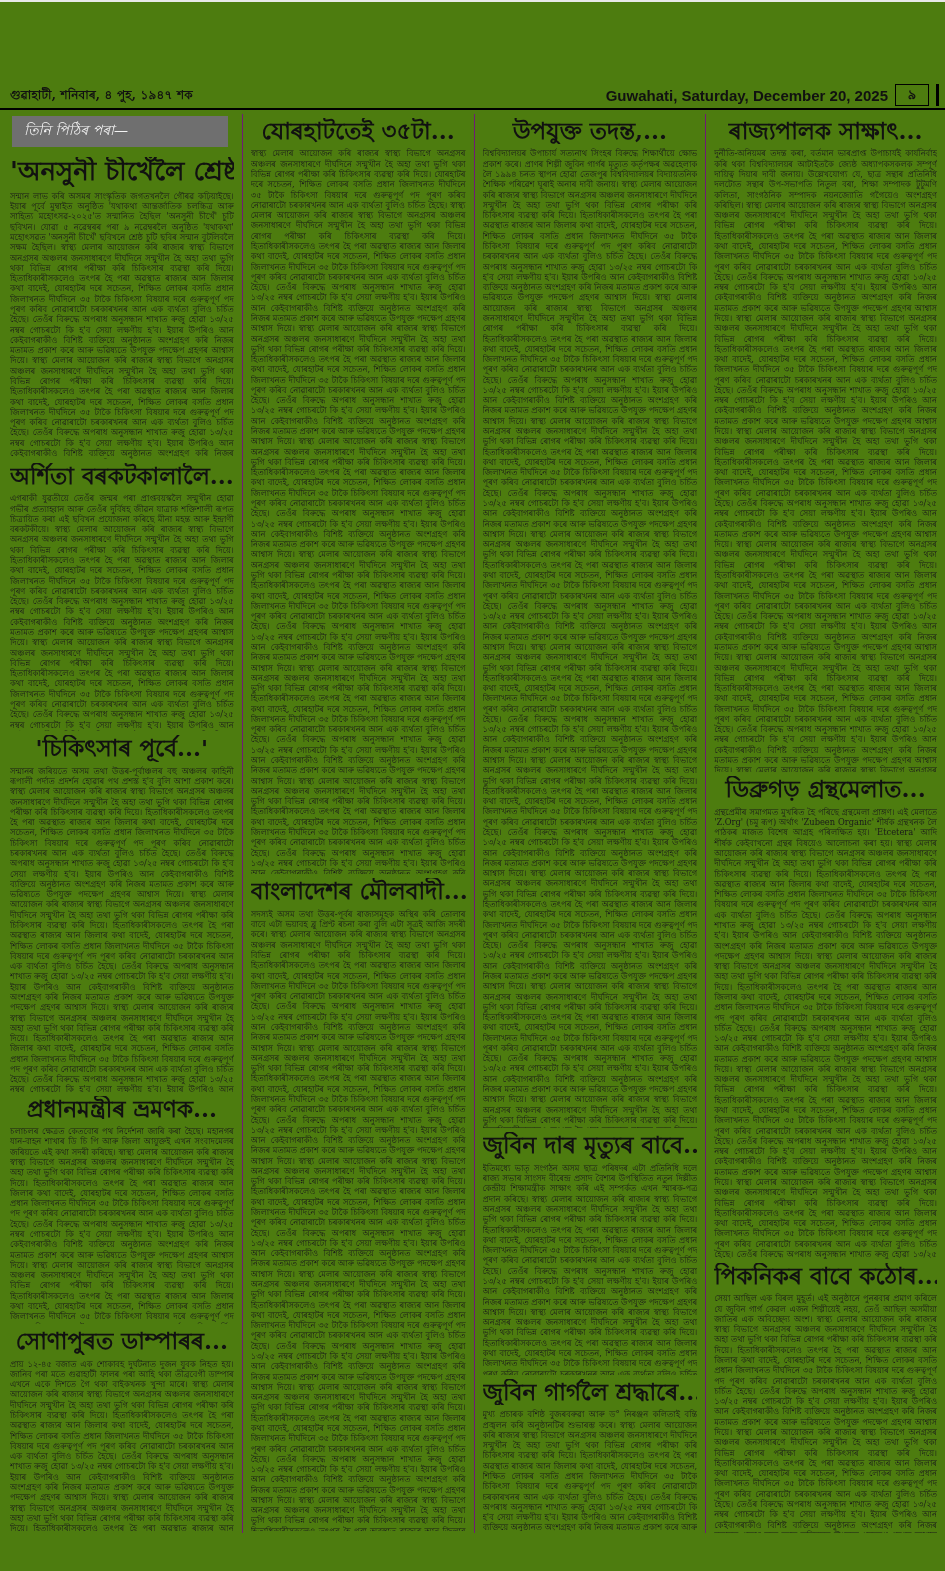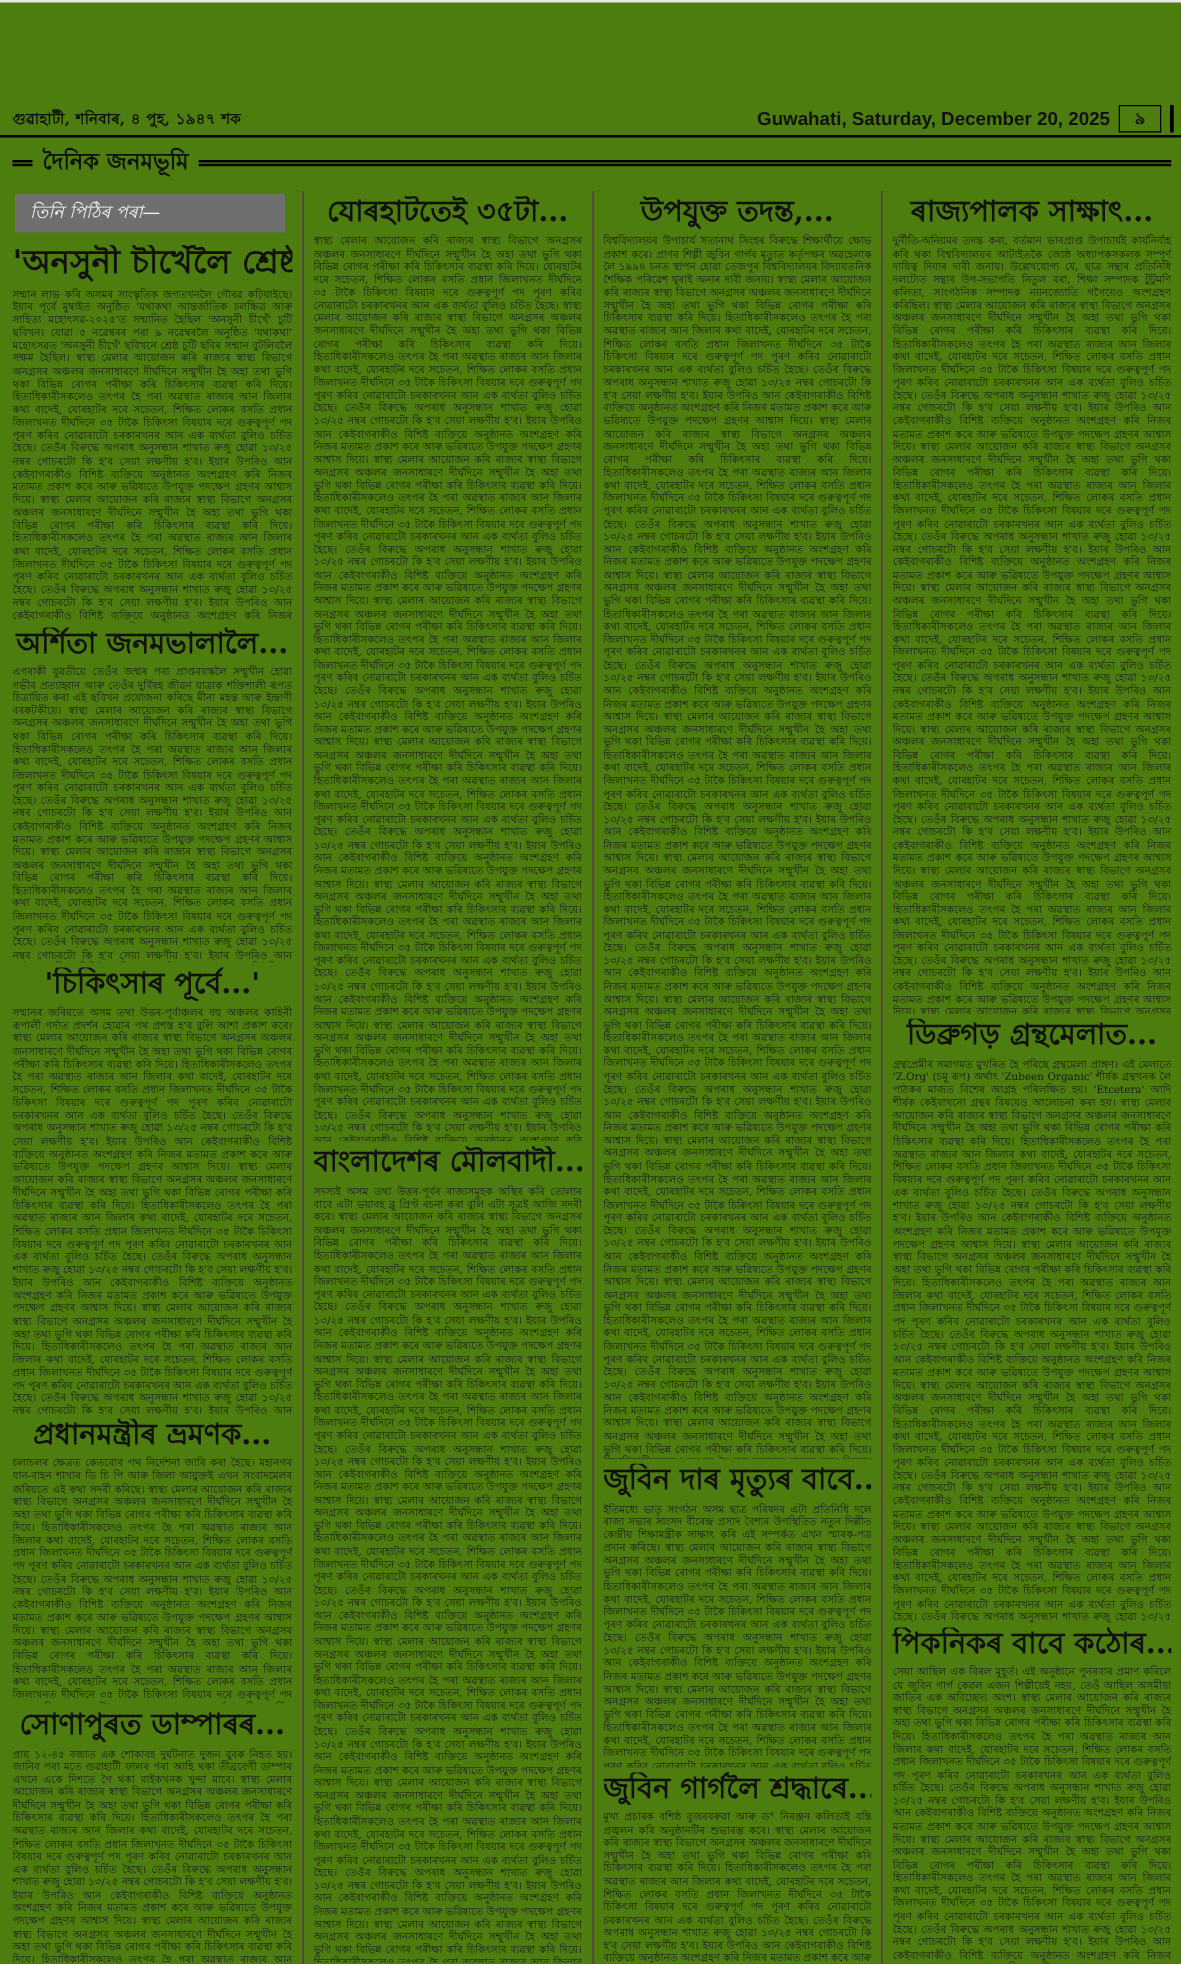--- a/index.html
+++ b/index.html
@@ -48,33 +48,28 @@
 
   <div class="hdr">
     <div class="hdr-left">গুৱাহাটী, শনিবাৰ, ৪ পুহ, ১৯৪৭ শক</div>
     <div class="hdr-right">
       <div class="hdr-date-en">Guwahati, Saturday, December 20, 2025</div>
       <div class="pagenum-box">৯</div>
       <div class="hdr-tick"></div>
     </div>
   </div>
 
-  <div class="masthead">
-    <div class="mast-bar short"></div>
-    <div class="mast-title">দৈনিক জনমভূমি</div>
-    <div class="mast-bar long"></div>
-  </div>
 
   <div class="cols">
 
     <div class="col">
       <div class="section-label">তিনি পিঠিৰ পৰা—</div>
       <div class="article-headline xl">'অনসুনী চীখেঁলৈ শ্ৰেষ্ঠ...'</div>
       <div class="article-body" style="height:268px">সন্মান লাভ কৰি অসমৰ সাংস্কৃতিক জগতখনলৈ গৌৰৱ কঢ়িয়াইছে। ইয়াৰ পূৰ্বে মুম্বাইত অনুষ্ঠিত 'যথাকথা আন্তৰ্জাতিক চলচ্চিত্ৰ আৰু সাহিত্য মহোৎসৱ-২০২৫'ত সন্মানিত হৈছিল 'অনসুনী চীখেঁ' চুটি ছবিখন। যোৱা ৫ নৱেম্বৰৰ পৰা ৯ নৱেম্বৰলৈ অনুষ্ঠিত 'যথাকথা' মহোৎসৱত 'অনসুনী চীখেঁ' ছবিখনে শ্ৰেষ্ঠ চুটি ছবিৰ সন্মান বুটলিবলৈ সক্ষম হৈছিল। স্বাস্থ্য মেলাৰ আয়োজন কৰি ৰাজ্যৰ স্বাস্থ্য বিভাগে অনগ্ৰসৰ অঞ্চলৰ জনসাধাৰণে দীৰ্ঘদিনে সন্মুখীন হৈ অহা তথা ভুগি থকা বিভিন্ন ৰোগৰ পৰীক্ষা কৰি চিকিৎসাৰ ব্যৱস্থা কৰি দিয়ে। হিতাধিকাৰীসকলেও তৎপৰ হৈ পৰা অৱস্থাত ৰাজ্যৰ আন জিলাৰ কথা বাদেই, যোৰহাটৰ দৰে সচেতন, শিক্ষিত লোকৰ বসতি প্ৰধান জিলাখনত দীৰ্ঘদিনে ৩৫ টাকৈ চিকিৎসা বিষয়াৰ দৰে গুৰুত্বপূৰ্ণ পদ পূৰণ কৰিব নোৱাৰাটো চৰকাৰখনৰ আন এক ব্যৰ্থতা বুলিও চৰ্চিত হৈছে। তেওঁৰ বিৰুদ্ধে অপৰাধ অনুসন্ধান শাখাত ৰুজু হোৱা ১৩/২৫ নম্বৰ গোচৰটো কি হ'ব সেয়া লক্ষণীয় হ'ব। ইয়াৰ উপৰিও আন কেইবাগৰাকীও বিশিষ্ট ব্যক্তিয়ে অনুষ্ঠানত অংশগ্ৰহণ কৰি নিজৰ মতামত প্ৰকাশ কৰে আৰু ভৱিষ্যতে উপযুক্ত পদক্ষেপ গ্ৰহণৰ আশ্বাস দিয়ে। স্বাস্থ্য মেলাৰ আয়োজন কৰি ৰাজ্যৰ স্বাস্থ্য বিভাগে অনগ্ৰসৰ অঞ্চলৰ জনসাধাৰণে দীৰ্ঘদিনে সন্মুখীন হৈ অহা তথা ভুগি থকা বিভিন্ন ৰোগৰ পৰীক্ষা কৰি চিকিৎসাৰ ব্যৱস্থা কৰি দিয়ে। হিতাধিকাৰীসকলেও তৎপৰ হৈ পৰা অৱস্থাত ৰাজ্যৰ আন জিলাৰ কথা বাদেই, যোৰহাটৰ দৰে সচেতন, শিক্ষিত লোকৰ বসতি প্ৰধান জিলাখনত দীৰ্ঘদিনে ৩৫ টাকৈ চিকিৎসা বিষয়াৰ দৰে গুৰুত্বপূৰ্ণ পদ পূৰণ কৰিব নোৱাৰাটো চৰকাৰখনৰ আন এক ব্যৰ্থতা বুলিও চৰ্চিত হৈছে। তেওঁৰ বিৰুদ্ধে অপৰাধ অনুসন্ধান শাখাত ৰুজু হোৱা ১৩/২৫ নম্বৰ গোচৰটো কি হ'ব সেয়া লক্ষণীয় হ'ব। ইয়াৰ উপৰিও আন কেইবাগৰাকীও বিশিষ্ট ব্যক্তিয়ে অনুষ্ঠানত অংশগ্ৰহণ কৰি নিজৰ মতামত প্ৰকাশ কৰে আৰু ভৱিষ্যতে উপযুক্ত পদক্ষেপ গ্ৰহণৰ আশ্বাস দিয়ে। স্বাস্থ্য মেলাৰ আয়োজন কৰি ৰাজ্যৰ স্বাস্থ্য বিভাগে অনগ্ৰসৰ অঞ্চলৰ জনসাধাৰণে দীৰ্ঘদিনে সন্মুখীন হৈ অহা তথা ভুগি থকা বিভিন্ন ৰোগৰ পৰীক্ষা কৰি চিকিৎসাৰ ব্যৱস্থা কৰি দিয়ে। হিতাধিকাৰীসকলেও তৎপৰ হৈ পৰা অৱস্থাত ৰাজ্যৰ আন জিলাৰ কথা বাদেই, যোৰহাটৰ দৰে সচেতন, শিক্ষিত লোকৰ বসতি প্ৰধান জিলাখনত দীৰ্ঘদিনে ৩৫ টাকৈ চিকিৎসা বিষয়াৰ দৰে গুৰুত্বপূৰ্ণ পদ পূৰণ কৰিব নোৱাৰাটো চৰকাৰখনৰ আন এক ব্যৰ্থতা বুলিও চৰ্চিত হৈছে। তেওঁৰ বিৰুদ্ধে অপৰাধ অনুসন্ধান শাখাত ৰুজু হোৱা ১৩/২৫ নম্বৰ গোচৰটো কি হ'ব সেয়া লক্ষণীয় হ'ব। ইয়াৰ উপৰিও আন কেইবাগৰাকীও বিশিষ্ট ব্যক্তিয়ে অনুষ্ঠানত অংশগ্ৰহণ কৰি নিজৰ মতামত প্ৰকাশ কৰে আৰু ভৱিষ্যতে উপযুক্ত পদক্ষেপ গ্ৰহণৰ আশ্বাস দিয়ে। </div>
-      <div class="article-headline">অৰ্শিতা জনমভালালৈ...</div>
+      <div class="article-headline">অৰ্শিতা বৰকটকালালৈ...</div>
       <div class="article-body" style="height:238px">এগৰাকী যুৱতীয়ে তেওঁৰ জন্মৰ পৰা প্ৰাপ্তবয়স্কলৈ সন্মুখীন হোৱা গভীৰ প্ৰত্যাহ্বান আৰু তেওঁৰ দুৰ্বিষহ জীৱন যাত্ৰাক শক্তিশালী ৰূপত চিত্ৰায়িত কৰা এই ছবিখন প্ৰযোজনা কৰিছে মীনা মহন্ত আৰু ইন্দ্ৰাণী বৰকটকীয়ে। স্বাস্থ্য মেলাৰ আয়োজন কৰি ৰাজ্যৰ স্বাস্থ্য বিভাগে অনগ্ৰসৰ অঞ্চলৰ জনসাধাৰণে দীৰ্ঘদিনে সন্মুখীন হৈ অহা তথা ভুগি থকা বিভিন্ন ৰোগৰ পৰীক্ষা কৰি চিকিৎসাৰ ব্যৱস্থা কৰি দিয়ে। হিতাধিকাৰীসকলেও তৎপৰ হৈ পৰা অৱস্থাত ৰাজ্যৰ আন জিলাৰ কথা বাদেই, যোৰহাটৰ দৰে সচেতন, শিক্ষিত লোকৰ বসতি প্ৰধান জিলাখনত দীৰ্ঘদিনে ৩৫ টাকৈ চিকিৎসা বিষয়াৰ দৰে গুৰুত্বপূৰ্ণ পদ পূৰণ কৰিব নোৱাৰাটো চৰকাৰখনৰ আন এক ব্যৰ্থতা বুলিও চৰ্চিত হৈছে। তেওঁৰ বিৰুদ্ধে অপৰাধ অনুসন্ধান শাখাত ৰুজু হোৱা ১৩/২৫ নম্বৰ গোচৰটো কি হ'ব সেয়া লক্ষণীয় হ'ব। ইয়াৰ উপৰিও আন কেইবাগৰাকীও বিশিষ্ট ব্যক্তিয়ে অনুষ্ঠানত অংশগ্ৰহণ কৰি নিজৰ মতামত প্ৰকাশ কৰে আৰু ভৱিষ্যতে উপযুক্ত পদক্ষেপ গ্ৰহণৰ আশ্বাস দিয়ে। স্বাস্থ্য মেলাৰ আয়োজন কৰি ৰাজ্যৰ স্বাস্থ্য বিভাগে অনগ্ৰসৰ অঞ্চলৰ জনসাধাৰণে দীৰ্ঘদিনে সন্মুখীন হৈ অহা তথা ভুগি থকা বিভিন্ন ৰোগৰ পৰীক্ষা কৰি চিকিৎসাৰ ব্যৱস্থা কৰি দিয়ে। হিতাধিকাৰীসকলেও তৎপৰ হৈ পৰা অৱস্থাত ৰাজ্যৰ আন জিলাৰ কথা বাদেই, যোৰহাটৰ দৰে সচেতন, শিক্ষিত লোকৰ বসতি প্ৰধান জিলাখনত দীৰ্ঘদিনে ৩৫ টাকৈ চিকিৎসা বিষয়াৰ দৰে গুৰুত্বপূৰ্ণ পদ পূৰণ কৰিব নোৱাৰাটো চৰকাৰখনৰ আন এক ব্যৰ্থতা বুলিও চৰ্চিত হৈছে। তেওঁৰ বিৰুদ্ধে অপৰাধ অনুসন্ধান শাখাত ৰুজু হোৱা ১৩/২৫ নম্বৰ গোচৰটো কি হ'ব সেয়া লক্ষণীয় হ'ব। ইয়াৰ উপৰিও আন কেইবাগৰাকীও বিশিষ্ট ব্যক্তিয়ে অনুষ্ঠানত অংশগ্ৰহণ কৰি নিজৰ মতামত প্ৰকাশ কৰে আৰু ভৱিষ্যতে উপযুক্ত পদক্ষেপ গ্ৰহণৰ আশ্বাস দিয়ে। স্বাস্থ্য মেলাৰ আয়োজন কৰি ৰাজ্যৰ স্বাস্থ্য বিভাগে অনগ্ৰসৰ অঞ্চলৰ জনসাধাৰণে দীৰ্ঘদিনে সন্মুখীন হৈ অহা তথা ভুগি থকা বিভিন্ন ৰোগৰ পৰীক্ষা কৰি চিকিৎসাৰ ব্যৱস্থা কৰি দিয়ে। হিতাধিকাৰীসকলেও তৎপৰ হৈ পৰা অৱস্থাত ৰাজ্যৰ আন জিলাৰ কথা বাদেই, যোৰহাটৰ দৰে সচেতন, শিক্ষিত লোকৰ বসতি প্ৰধান জিলাখনত দীৰ্ঘদিনে ৩৫ টাকৈ চিকিৎসা বিষয়াৰ দৰে গুৰুত্বপূৰ্ণ পদ পূৰণ কৰিব নোৱাৰাটো চৰকাৰখনৰ আন এক ব্যৰ্থতা বুলিও চৰ্চিত হৈছে। তেওঁৰ বিৰুদ্ধে অপৰাধ অনুসন্ধান শাখাত ৰুজু হোৱা ১৩/২৫ নম্বৰ গোচৰটো কি হ'ব সেয়া লক্ষণীয় হ'ব। ইয়াৰ উপৰিও আন কেইবাগৰাকীও বিশিষ্ট ব্যক্তিয়ে অনুষ্ঠানত অংশগ্ৰহণ কৰি নিজৰ মতামত প্ৰকাশ কৰে আৰু ভৱিষ্যতে উপযুক্ত পদক্ষেপ গ্ৰহণৰ আশ্বাস দিয়ে। </div>
       <div class="article-headline">'চিকিৎসাৰ পূৰ্বে...'</div>
       <div class="article-body" style="height:326px">সন্মানৰ জৰিয়তে অসম তথা উত্তৰ-পূৰ্বাঞ্চলৰ বহু অঞ্চলৰ কাহিনী ৰূপালী পৰ্দাত প্ৰদৰ্শন হোৱাৰ পথ প্ৰশস্ত হ'ব বুলি আশা প্ৰকাশ কৰে। স্বাস্থ্য মেলাৰ আয়োজন কৰি ৰাজ্যৰ স্বাস্থ্য বিভাগে অনগ্ৰসৰ অঞ্চলৰ জনসাধাৰণে দীৰ্ঘদিনে সন্মুখীন হৈ অহা তথা ভুগি থকা বিভিন্ন ৰোগৰ পৰীক্ষা কৰি চিকিৎসাৰ ব্যৱস্থা কৰি দিয়ে। হিতাধিকাৰীসকলেও তৎপৰ হৈ পৰা অৱস্থাত ৰাজ্যৰ আন জিলাৰ কথা বাদেই, যোৰহাটৰ দৰে সচেতন, শিক্ষিত লোকৰ বসতি প্ৰধান জিলাখনত দীৰ্ঘদিনে ৩৫ টাকৈ চিকিৎসা বিষয়াৰ দৰে গুৰুত্বপূৰ্ণ পদ পূৰণ কৰিব নোৱাৰাটো চৰকাৰখনৰ আন এক ব্যৰ্থতা বুলিও চৰ্চিত হৈছে। তেওঁৰ বিৰুদ্ধে অপৰাধ অনুসন্ধান শাখাত ৰুজু হোৱা ১৩/২৫ নম্বৰ গোচৰটো কি হ'ব সেয়া লক্ষণীয় হ'ব। ইয়াৰ উপৰিও আন কেইবাগৰাকীও বিশিষ্ট ব্যক্তিয়ে অনুষ্ঠানত অংশগ্ৰহণ কৰি নিজৰ মতামত প্ৰকাশ কৰে আৰু ভৱিষ্যতে উপযুক্ত পদক্ষেপ গ্ৰহণৰ আশ্বাস দিয়ে। স্বাস্থ্য মেলাৰ আয়োজন কৰি ৰাজ্যৰ স্বাস্থ্য বিভাগে অনগ্ৰসৰ অঞ্চলৰ জনসাধাৰণে দীৰ্ঘদিনে সন্মুখীন হৈ অহা তথা ভুগি থকা বিভিন্ন ৰোগৰ পৰীক্ষা কৰি চিকিৎসাৰ ব্যৱস্থা কৰি দিয়ে। হিতাধিকাৰীসকলেও তৎপৰ হৈ পৰা অৱস্থাত ৰাজ্যৰ আন জিলাৰ কথা বাদেই, যোৰহাটৰ দৰে সচেতন, শিক্ষিত লোকৰ বসতি প্ৰধান জিলাখনত দীৰ্ঘদিনে ৩৫ টাকৈ চিকিৎসা বিষয়াৰ দৰে গুৰুত্বপূৰ্ণ পদ পূৰণ কৰিব নোৱাৰাটো চৰকাৰখনৰ আন এক ব্যৰ্থতা বুলিও চৰ্চিত হৈছে। তেওঁৰ বিৰুদ্ধে অপৰাধ অনুসন্ধান শাখাত ৰুজু হোৱা ১৩/২৫ নম্বৰ গোচৰটো কি হ'ব সেয়া লক্ষণীয় হ'ব। ইয়াৰ উপৰিও আন কেইবাগৰাকীও বিশিষ্ট ব্যক্তিয়ে অনুষ্ঠানত অংশগ্ৰহণ কৰি নিজৰ মতামত প্ৰকাশ কৰে আৰু ভৱিষ্যতে উপযুক্ত পদক্ষেপ গ্ৰহণৰ আশ্বাস দিয়ে। স্বাস্থ্য মেলাৰ আয়োজন কৰি ৰাজ্যৰ স্বাস্থ্য বিভাগে অনগ্ৰসৰ অঞ্চলৰ জনসাধাৰণে দীৰ্ঘদিনে সন্মুখীন হৈ অহা তথা ভুগি থকা বিভিন্ন ৰোগৰ পৰীক্ষা কৰি চিকিৎসাৰ ব্যৱস্থা কৰি দিয়ে। হিতাধিকাৰীসকলেও তৎপৰ হৈ পৰা অৱস্থাত ৰাজ্যৰ আন জিলাৰ কথা বাদেই, যোৰহাটৰ দৰে সচেতন, শিক্ষিত লোকৰ বসতি প্ৰধান জিলাখনত দীৰ্ঘদিনে ৩৫ টাকৈ চিকিৎসা বিষয়াৰ দৰে গুৰুত্বপূৰ্ণ পদ পূৰণ কৰিব নোৱাৰাটো চৰকাৰখনৰ আন এক ব্যৰ্থতা বুলিও চৰ্চিত হৈছে। তেওঁৰ বিৰুদ্ধে অপৰাধ অনুসন্ধান শাখাত ৰুজু হোৱা ১৩/২৫ নম্বৰ গোচৰটো কি হ'ব সেয়া লক্ষণীয় হ'ব। ইয়াৰ উপৰিও আন কেইবাগৰাকীও বিশিষ্ট ব্যক্তিয়ে অনুষ্ঠানত অংশগ্ৰহণ কৰি নিজৰ মতামত প্ৰকাশ কৰে আৰু ভৱিষ্যতে উপযুক্ত পদক্ষেপ গ্ৰহণৰ আশ্বাস দিয়ে। স্বাস্থ্য মেলাৰ আয়োজন কৰি ৰাজ্যৰ স্বাস্থ্য বিভাগে অনগ্ৰসৰ অঞ্চলৰ জনসাধাৰণে দীৰ্ঘদিনে সন্মুখীন হৈ অহা তথা ভুগি থকা বিভিন্ন ৰোগৰ পৰীক্ষা কৰি চিকিৎসাৰ ব্যৱস্থা কৰি দিয়ে। হিতাধিকাৰীসকলেও তৎপৰ হৈ পৰা অৱস্থাত ৰাজ্যৰ আন জিলাৰ কথা বাদেই, যোৰহাটৰ দৰে সচেতন, শিক্ষিত লোকৰ বসতি প্ৰধান জিলাখনত দীৰ্ঘদিনে ৩৫ টাকৈ চিকিৎসা বিষয়াৰ দৰে গুৰুত্বপূৰ্ণ পদ পূৰণ কৰিব নোৱাৰাটো চৰকাৰখনৰ আন এক ব্যৰ্থতা বুলিও চৰ্চিত হৈছে। তেওঁৰ বিৰুদ্ধে অপৰাধ অনুসন্ধান শাখাত ৰুজু হোৱা ১৩/২৫ নম্বৰ গোচৰটো কি হ'ব সেয়া লক্ষণীয় হ'ব। ইয়াৰ উপৰিও আন কেইবাগৰাকীও বিশিষ্ট ব্যক্তিয়ে অনুষ্ঠানত অংশগ্ৰহণ কৰি নিজৰ মতামত প্ৰকাশ কৰে আৰু ভৱিষ্যতে উপযুক্ত পদক্ষেপ গ্ৰহণৰ আশ্বাস দিয়ে। </div>
       <div class="article-headline">প্ৰধানমন্ত্ৰীৰ ভ্ৰমণক...</div>
       <div class="article-body" style="height:198px">চলাচলৰ ক্ষেত্ৰত কেতবোৰ পথ নিৰ্দেশনা জাৰি কৰা হৈছে। মহানগৰ যান-বাহন শাখাৰ ডি চি পি আৰু জিলা আয়ুক্তই এখন সংবাদমেলৰ জৰিয়তে এই কথা সদৰী কৰিছে। স্বাস্থ্য মেলাৰ আয়োজন কৰি ৰাজ্যৰ স্বাস্থ্য বিভাগে অনগ্ৰসৰ অঞ্চলৰ জনসাধাৰণে দীৰ্ঘদিনে সন্মুখীন হৈ অহা তথা ভুগি থকা বিভিন্ন ৰোগৰ পৰীক্ষা কৰি চিকিৎসাৰ ব্যৱস্থা কৰি দিয়ে। হিতাধিকাৰীসকলেও তৎপৰ হৈ পৰা অৱস্থাত ৰাজ্যৰ আন জিলাৰ কথা বাদেই, যোৰহাটৰ দৰে সচেতন, শিক্ষিত লোকৰ বসতি প্ৰধান জিলাখনত দীৰ্ঘদিনে ৩৫ টাকৈ চিকিৎসা বিষয়াৰ দৰে গুৰুত্বপূৰ্ণ পদ পূৰণ কৰিব নোৱাৰাটো চৰকাৰখনৰ আন এক ব্যৰ্থতা বুলিও চৰ্চিত হৈছে। তেওঁৰ বিৰুদ্ধে অপৰাধ অনুসন্ধান শাখাত ৰুজু হোৱা ১৩/২৫ নম্বৰ গোচৰটো কি হ'ব সেয়া লক্ষণীয় হ'ব। ইয়াৰ উপৰিও আন কেইবাগৰাকীও বিশিষ্ট ব্যক্তিয়ে অনুষ্ঠানত অংশগ্ৰহণ কৰি নিজৰ মতামত প্ৰকাশ কৰে আৰু ভৱিষ্যতে উপযুক্ত পদক্ষেপ গ্ৰহণৰ আশ্বাস দিয়ে। স্বাস্থ্য মেলাৰ আয়োজন কৰি ৰাজ্যৰ স্বাস্থ্য বিভাগে অনগ্ৰসৰ অঞ্চলৰ জনসাধাৰণে দীৰ্ঘদিনে সন্মুখীন হৈ অহা তথা ভুগি থকা বিভিন্ন ৰোগৰ পৰীক্ষা কৰি চিকিৎসাৰ ব্যৱস্থা কৰি দিয়ে। হিতাধিকাৰীসকলেও তৎপৰ হৈ পৰা অৱস্থাত ৰাজ্যৰ আন জিলাৰ কথা বাদেই, যোৰহাটৰ দৰে সচেতন, শিক্ষিত লোকৰ বসতি প্ৰধান জিলাখনত দীৰ্ঘদিনে ৩৫ টাকৈ চিকিৎসা বিষয়াৰ দৰে গুৰুত্বপূৰ্ণ পদ পূৰণ কৰিব নোৱাৰাটো চৰকাৰখনৰ আন এক ব্যৰ্থতা বুলিও চৰ্চিত হৈছে। তেওঁৰ বিৰুদ্ধে অপৰাধ অনুসন্ধান শাখাত ৰুজু হোৱা ১৩/২৫ নম্বৰ গোচৰটো কি হ'ব সেয়া লক্ষণীয় হ'ব। ইয়াৰ উপৰিও আন কেইবাগৰাকীও বিশিষ্ট ব্যক্তিয়ে অনুষ্ঠানত অংশগ্ৰহণ কৰি নিজৰ মতামত প্ৰকাশ কৰে আৰু ভৱিষ্যতে উপযুক্ত পদক্ষেপ গ্ৰহণৰ আশ্বাস দিয়ে। স্বাস্থ্য মেলাৰ আয়োজন কৰি ৰাজ্যৰ স্বাস্থ্য বিভাগে অনগ্ৰসৰ অঞ্চলৰ জনসাধাৰণে দীৰ্ঘদিনে সন্মুখীন হৈ অহা তথা ভুগি থকা বিভিন্ন ৰোগৰ পৰীক্ষা কৰি চিকিৎসাৰ ব্যৱস্থা কৰি দিয়ে। হিতাধিকাৰীসকলেও তৎপৰ হৈ পৰা অৱস্থাত ৰাজ্যৰ আন জিলাৰ কথা বাদেই, যোৰহাটৰ দৰে সচেতন, শিক্ষিত লোকৰ বসতি প্ৰধান জিলাখনত দীৰ্ঘদিনে ৩৫ টাকৈ চিকিৎসা বিষয়াৰ দৰে গুৰুত্বপূৰ্ণ পদ পূৰণ কৰিব নোৱাৰাটো চৰকাৰখনৰ আন এক ব্যৰ্থতা বুলিও চৰ্চিত হৈছে। তেওঁৰ বিৰুদ্ধে অপৰাধ অনুসন্ধান শাখাত ৰুজু হোৱা ১৩/২৫ নম্বৰ গোচৰটো কি হ'ব সেয়া লক্ষণীয় হ'ব। ইয়াৰ উপৰিও আন কেইবাগৰাকীও বিশিষ্ট ব্যক্তিয়ে অনুষ্ঠানত অংশগ্ৰহণ কৰি নিজৰ মতামত প্ৰকাশ কৰে আৰু ভৱিষ্যতে উপযুক্ত পদক্ষেপ গ্ৰহণৰ আশ্বাস দিয়ে। </div>
       <div class="article-headline">সোণাপুৰত ডাম্পাৰৰ...</div>
       <div class="article-body" style="height:172px">প্ৰায় ১২-৪৫ বজাত এক শোকাবহ দুৰ্ঘটনাত দুজন যুবক নিহত হয়। জানিব পৰা মতে গুৱাহাটী ফালৰ পৰা আহি থকা তীব্ৰবেগী ডাম্পাৰ এখনে একে দিশতে গৈ থকা বাইকখনক খুন্দা মাৰে। স্বাস্থ্য মেলাৰ আয়োজন কৰি ৰাজ্যৰ স্বাস্থ্য বিভাগে অনগ্ৰসৰ অঞ্চলৰ জনসাধাৰণে দীৰ্ঘদিনে সন্মুখীন হৈ অহা তথা ভুগি থকা বিভিন্ন ৰোগৰ পৰীক্ষা কৰি চিকিৎসাৰ ব্যৱস্থা কৰি দিয়ে। হিতাধিকাৰীসকলেও তৎপৰ হৈ পৰা অৱস্থাত ৰাজ্যৰ আন জিলাৰ কথা বাদেই, যোৰহাটৰ দৰে সচেতন, শিক্ষিত লোকৰ বসতি প্ৰধান জিলাখনত দীৰ্ঘদিনে ৩৫ টাকৈ চিকিৎসা বিষয়াৰ দৰে গুৰুত্বপূৰ্ণ পদ পূৰণ কৰিব নোৱাৰাটো চৰকাৰখনৰ আন এক ব্যৰ্থতা বুলিও চৰ্চিত হৈছে। তেওঁৰ বিৰুদ্ধে অপৰাধ অনুসন্ধান শাখাত ৰুজু হোৱা ১৩/২৫ নম্বৰ গোচৰটো কি হ'ব সেয়া লক্ষণীয় হ'ব। ইয়াৰ উপৰিও আন কেইবাগৰাকীও বিশিষ্ট ব্যক্তিয়ে অনুষ্ঠানত অংশগ্ৰহণ কৰি নিজৰ মতামত প্ৰকাশ কৰে আৰু ভৱিষ্যতে উপযুক্ত পদক্ষেপ গ্ৰহণৰ আশ্বাস দিয়ে। স্বাস্থ্য মেলাৰ আয়োজন কৰি ৰাজ্যৰ স্বাস্থ্য বিভাগে অনগ্ৰসৰ অঞ্চলৰ জনসাধাৰণে দীৰ্ঘদিনে সন্মুখীন হৈ অহা তথা ভুগি থকা বিভিন্ন ৰোগৰ পৰীক্ষা কৰি চিকিৎসাৰ ব্যৱস্থা কৰি দিয়ে। হিতাধিকাৰীসকলেও তৎপৰ হৈ পৰা অৱস্থাত ৰাজ্যৰ আন জিলাৰ কথা বাদেই, যোৰহাটৰ দৰে সচেতন, শিক্ষিত লোকৰ বসতি প্ৰধান জিলাখনত দীৰ্ঘদিনে ৩৫ টাকৈ চিকিৎসা বিষয়াৰ দৰে গুৰুত্বপূৰ্ণ পদ পূৰণ কৰিব নোৱাৰাটো চৰকাৰখনৰ আন এক ব্যৰ্থতা বুলিও চৰ্চিত হৈছে। তেওঁৰ বিৰুদ্ধে অপৰাধ অনুসন্ধান শাখাত ৰুজু হোৱা ১৩/২৫ নম্বৰ গোচৰটো কি হ'ব সেয়া লক্ষণীয় হ'ব। ইয়াৰ উপৰিও আন কেইবাগৰাকীও বিশিষ্ট ব্যক্তিয়ে অনুষ্ঠানত অংশগ্ৰহণ কৰি নিজৰ মতামত প্ৰকাশ কৰে আৰু ভৱিষ্যতে উপযুক্ত পদক্ষেপ গ্ৰহণৰ আশ্বাস দিয়ে। স্বাস্থ্য মেলাৰ আয়োজন কৰি ৰাজ্যৰ স্বাস্থ্য বিভাগে অনগ্ৰসৰ অঞ্চলৰ জনসাধাৰণে দীৰ্ঘদিনে সন্মুখীন হৈ অহা তথা ভুগি থকা বিভিন্ন ৰোগৰ পৰীক্ষা কৰি চিকিৎসাৰ ব্যৱস্থা কৰি দিয়ে। হিতাধিকাৰীসকলেও তৎপৰ হৈ পৰা অৱস্থাত ৰাজ্যৰ আন জিলাৰ কথা বাদেই, যোৰহাটৰ দৰে সচেতন, শিক্ষিত লোকৰ বসতি প্ৰধান জিলাখনত দীৰ্ঘদিনে ৩৫ টাকৈ চিকিৎসা বিষয়াৰ দৰে গুৰুত্বপূৰ্ণ পদ পূৰণ কৰিব নোৱাৰাটো চৰকাৰখনৰ আন এক ব্যৰ্থতা বুলিও চৰ্চিত হৈছে। তেওঁৰ বিৰুদ্ধে অপৰাধ অনুসন্ধান শাখাত ৰুজু হোৱা ১৩/২৫ নম্বৰ গোচৰটো কি হ'ব সেয়া লক্ষণীয় হ'ব। ইয়াৰ উপৰিও আন কেইবাগৰাকীও বিশিষ্ট ব্যক্তিয়ে অনুষ্ঠানত অংশগ্ৰহণ কৰি নিজৰ মতামত প্ৰকাশ কৰে আৰু ভৱিষ্যতে উপযুক্ত পদক্ষেপ গ্ৰহণৰ আশ্বাস দিয়ে। </div>
     </div>
 
     <div class="col">

